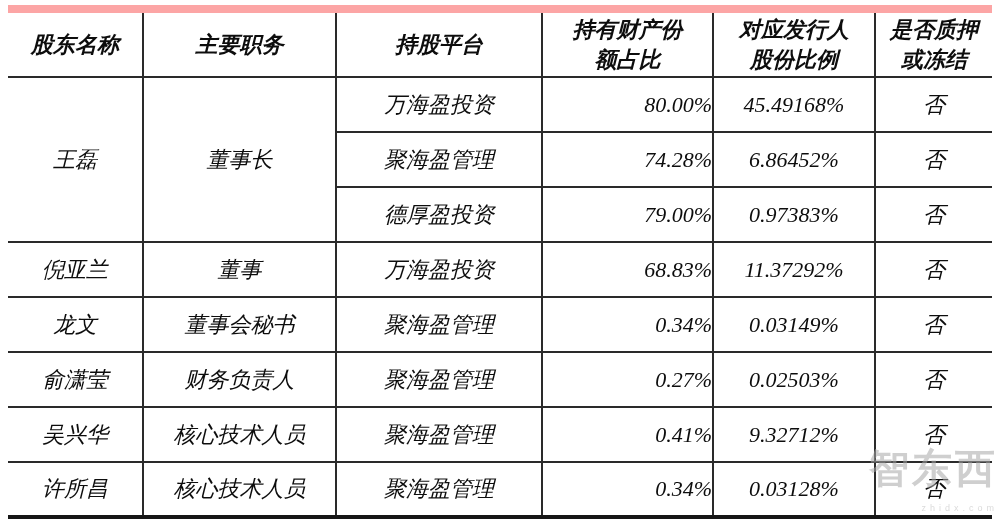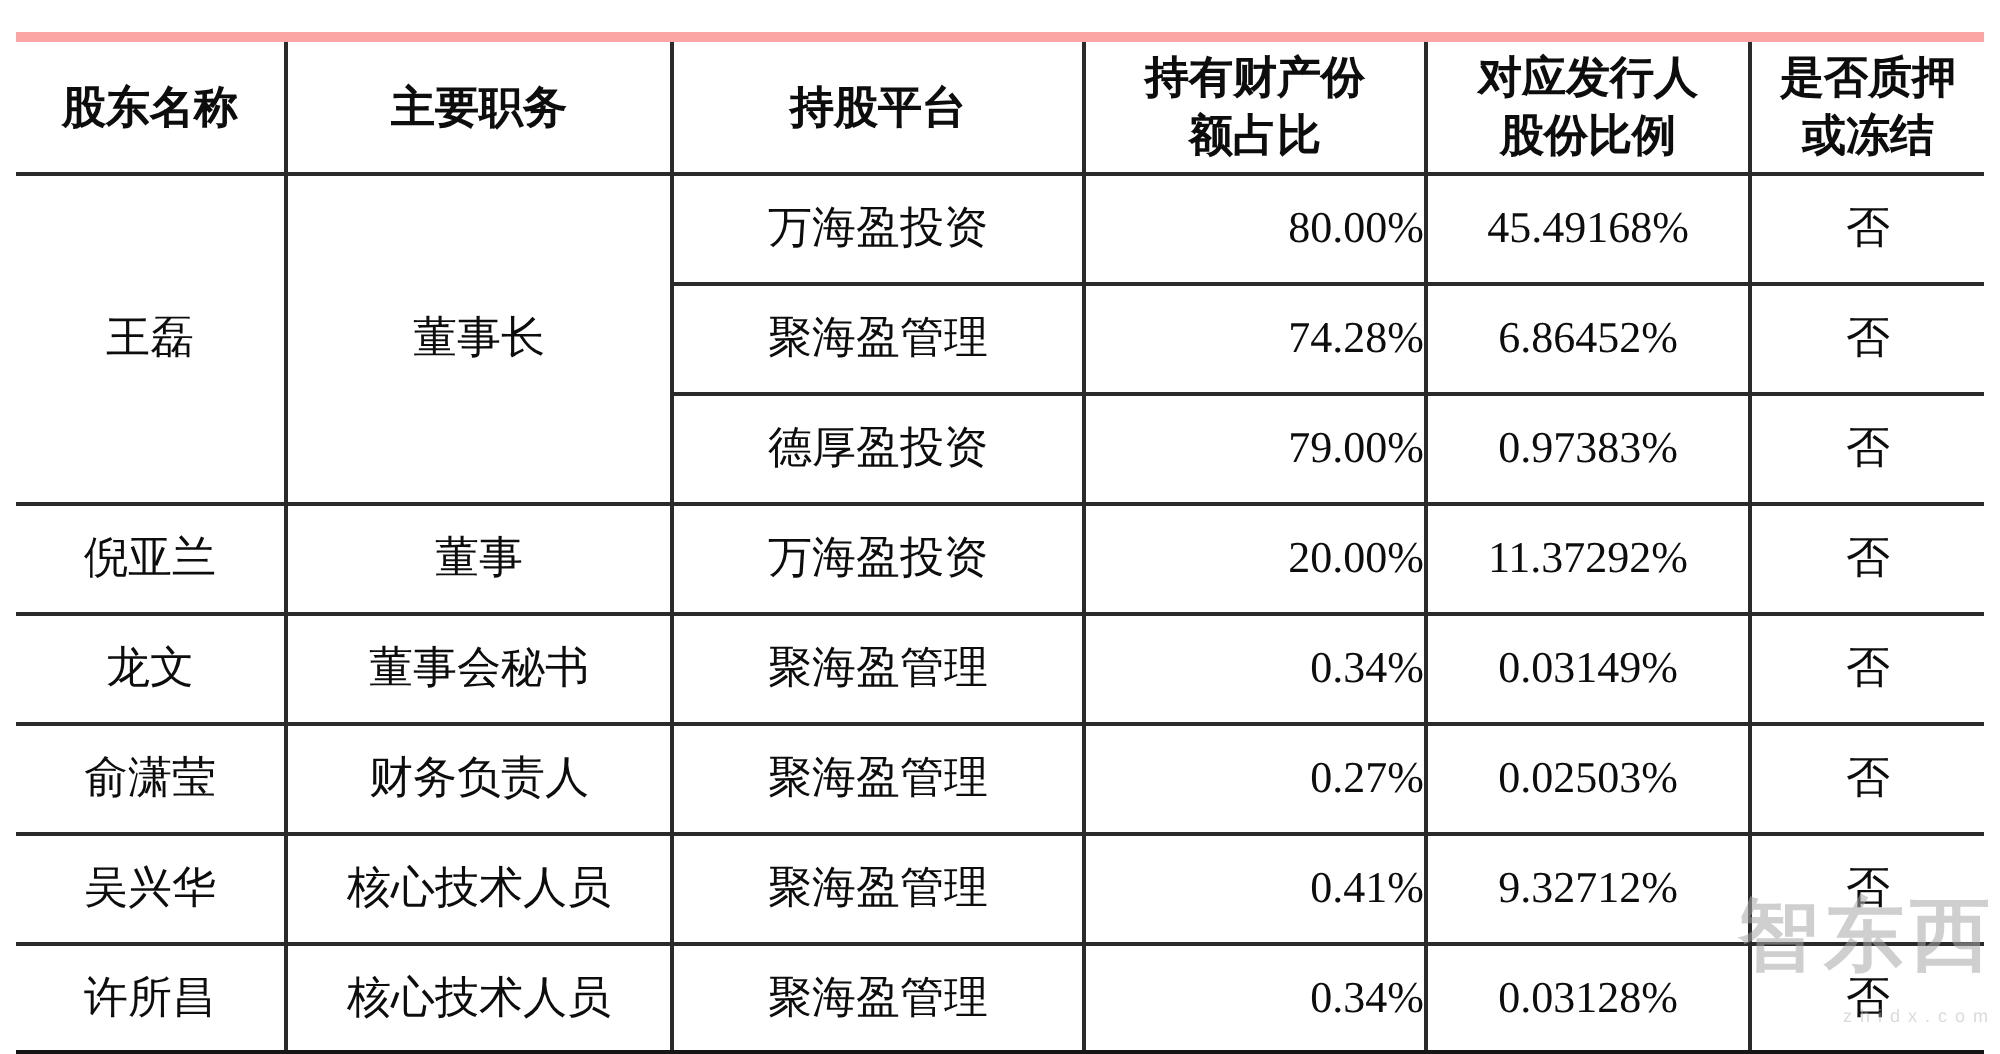--- a/index.html
+++ b/index.html
@@ -16,26 +16,27 @@
   }
   .page {
     position: relative;
     width: 1000px;
     height: 527px;
     background: #ffffff;
   }
   table.sh-table {
     position: absolute;
     left: 8px;
-    top: 16px;
+    top: 5px;
     width: 984px;
     border-collapse: collapse;
     table-layout: fixed;
-    border-top: 5px solid #fca5a5;
+    border-top: 8px solid #fca5a5;
     border-bottom: 4px solid #161616;
+    font-style: italic;
   }
   .sh-table th, .sh-table td {
     border: 2px solid #2a2a2a;
     text-align: center;
     vertical-align: middle;
     padding: 0;
     font-size: 22px;
     color: #0d0d0d;
     overflow: hidden;
   }
@@ -126,21 +127,21 @@
       <tr>
         <td>德厚盈投资</td>
         <td class="amt">79.00%</td>
         <td>0.97383%</td>
         <td>否</td>
       </tr>
       <tr>
         <td class="first">倪亚兰</td>
         <td>董事</td>
         <td>万海盈投资</td>
-        <td class="amt">20.00%</td>
+        <td class="amt">68.83%</td>
         <td>11.37292%</td>
         <td>否</td>
       </tr>
       <tr>
         <td class="first">龙文</td>
         <td>董事会秘书</td>
         <td>聚海盈管理</td>
         <td class="amt">0.34%</td>
         <td>0.03149%</td>
         <td>否</td>

